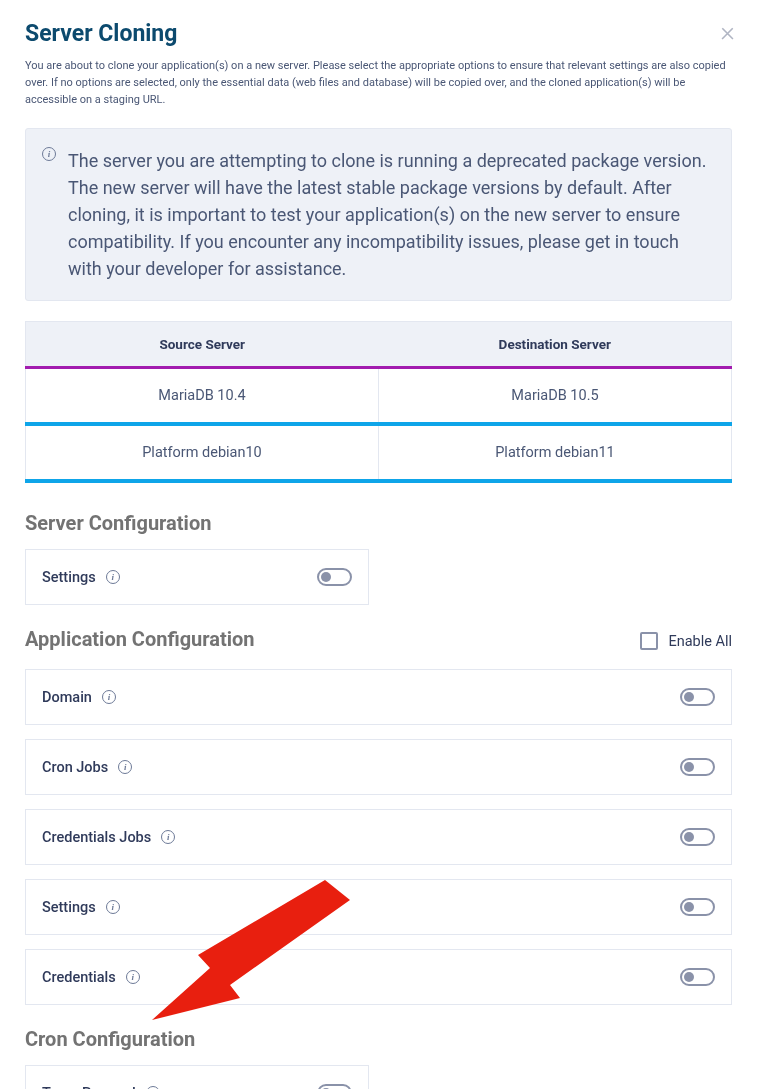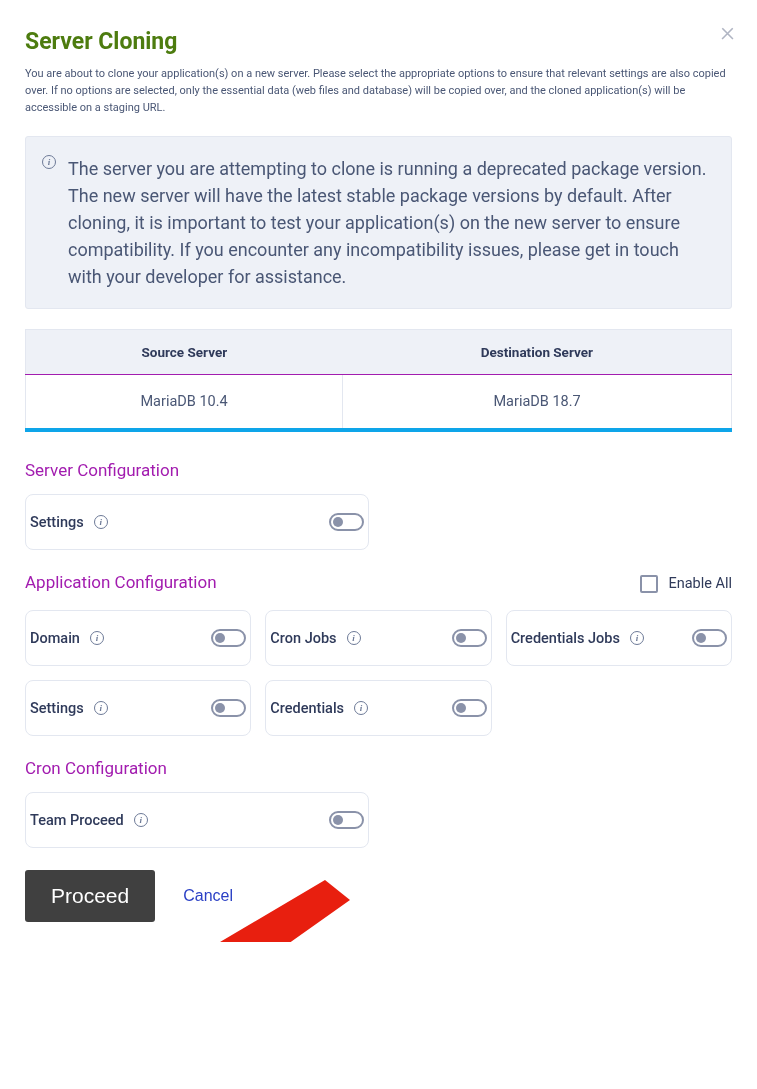--- a/index.html
+++ b/index.html
@@ -21,23 +21,23 @@
       right: 22px;
       font-size: 28px;
       color: #b0b5c3;
       cursor: pointer;
       line-height: 1;
       font-weight: 300;
     }
     h1.title {
       font-size: 23px;
       font-weight: 700;
-      color: #4d7c0f;
+      color: #0c4a6e;
       margin-bottom: 10px;
-      margin-top: 8px;
+      margin-top: 0;
     }
     p.subtitle {
       font-size: 11px;
       color: #4a5775;
       line-height: 1.55;
       margin-bottom: 20px;
     }
     .warning-panel {
       background: #eef1f7;
       border: 1px solid #e3e7f0;
@@ -81,79 +81,80 @@
       border-collapse: collapse;
       border: 1px solid #e3e7f0;
       margin-bottom: 28px;
     }
     table.compare thead th {
       background: #eef1f7;
       font-size: 13.5px;
       font-weight: 700;
       color: #2f3a5a;
       padding: 14px 10px;
-      border-bottom: 1px solid #a21caf;
+      border-bottom: 3px solid #a21caf;
       text-align: center;
     }
     table.compare tbody td {
       font-size: 14.5px;
       color: #4a5775;
       padding: 18px 10px;
       text-align: center;
       border-bottom: 4px solid #0ea5e9;
       border-left: 1px solid #e3e7f0;
     }
     table.compare tbody td:first-child {
       border-left: none;
     }
     table.compare thead th:first-child {
       border-right: none;
     }
     h3.section-heading {
-      font-size: 17px;
-      font-weight: 400;
-      color: #a21caf;
+      font-size: 20px;
+      font-weight: 700;
+      color: #737373;
       margin-bottom: 14px;
     }
     .section-row {
       display: flex;
       align-items: center;
       justify-content: space-between;
       margin-bottom: 14px;
     }
     .enable-all {
       display: flex;
+      align-items: center;
       gap: 10px;
       font-size: 14.5px;
       color: #2f3a5a;
     }
     .check-box {
       width: 18px;
       height: 18px;
       border: 2px solid #8a92a9;
       border-radius: 2px;
       display: inline-block;
     }
     .grid2 {
       display: grid;
-      grid-template-columns: 1fr 1fr 1fr;
+      grid-template-columns: 1fr;
       gap: 14px;
       margin-bottom: 22px;
       text-align: center;
     }
     .grid1 {
       display: grid;
       grid-template-columns: 344px;
       gap: 14px;
       margin-bottom: 22px;
     }
     .card {
       border: 1px solid #e3e7f0;
-      border-radius: 8px;
-      padding: 18px 4px;
+      border-radius: 0;
+      padding: 18px 16px;
       display: flex;
       align-items: center;
       justify-content: space-between;
     }
     .card-label {
       display: flex;
       align-items: center;
       gap: 10px;
       font-size: 14.5px;
       color: #2f3a5a;
@@ -225,21 +226,25 @@
 <table class="compare">
   <thead>
     <tr>
       <th>Source Server</th>
       <th>Destination Server</th>
     </tr>
   </thead>
   <tbody>
     <tr>
       <td>MariaDB 10.4</td>
-      <td>MariaDB 18.7</td>
+      <td>MariaDB 10.5</td>
+    </tr>
+    <tr>
+      <td>Platform debian10</td>
+      <td>Platform debian11</td>
     </tr>
   </tbody>
 </table>
 
 <h3 class="section-heading">Server Configuration</h3>
 <div class="grid1">
   <div class="card">
     <div class="card-label">
       <span>Settings</span>
       <span class="info-circle">i</span>

